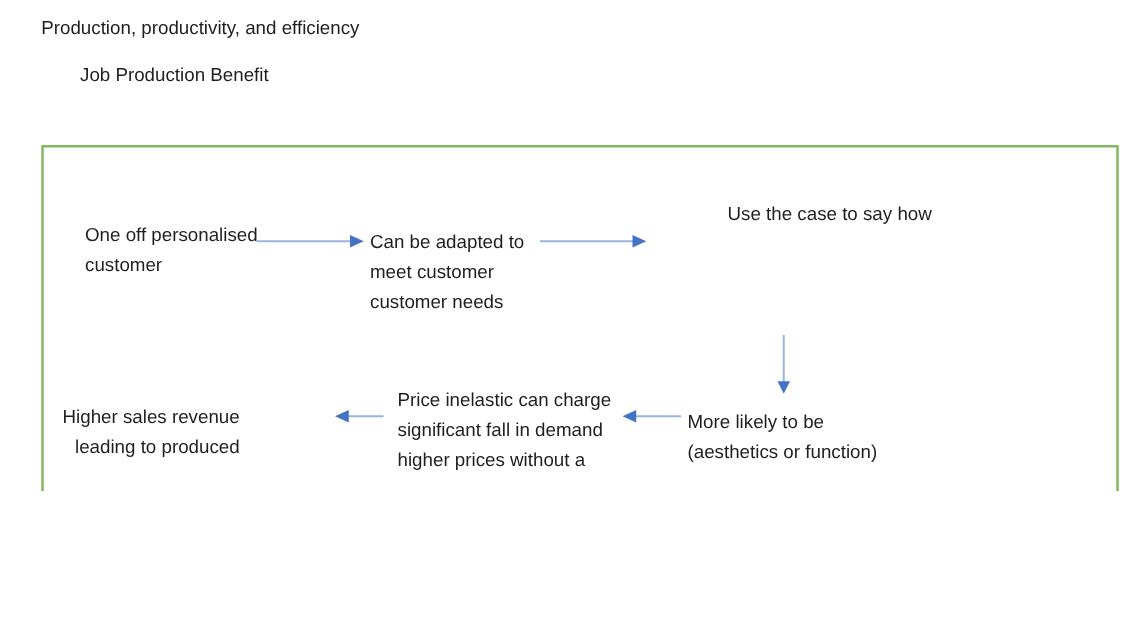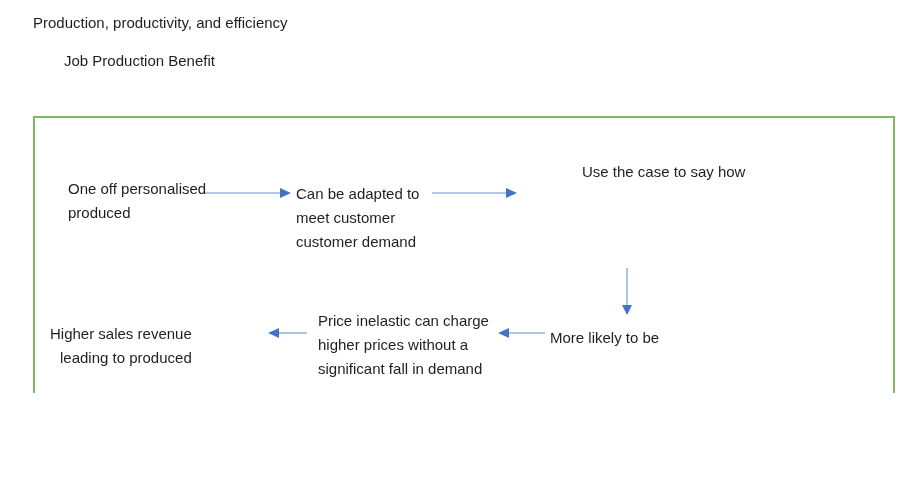--- a/index.html
+++ b/index.html
@@ -69,41 +69,42 @@
 
 <div class="canvas">
 
   <div class="doc-title">Production, productivity, and efficiency</div>
   <div class="doc-subtitle">Job Production Benefit</div>
 
   <div class="flow-box"></div>
 
   <div class="node" style="left:68px; top:153px;margin-top:24px;">
     <span class="nline">One off personalised</span>
-    <span class="nline">produced</span>
+    <span class="nline">customer</span>
   </div>
 
   <div class="node" style="left:296px; top:162px;margin-top:20px;">
     <span class="nline">Can be adapted to</span>
     <span class="nline">meet customer</span>
-    <span class="nline">customer demand</span>
+    <span class="nline">customer needs</span>
   </div>
 
   <div class="node" style="left:582px; top:160px;">
     <span class="nline">Use the case to say how</span>
   </div>
 
   <div class="node" style="left:550px; top:326px;">
     <span class="nline">More likely to be</span>
+    <span class="nline">(aesthetics or function)</span>
   </div>
 
   <div class="node" style="left:318px; top:309px;">
     <span class="nline">Price inelastic can charge</span>
+    <span class="nline">significant fall in demand</span>
     <span class="nline">higher prices without a</span>
-    <span class="nline">significant fall in demand</span>
   </div>
 
   <div class="node" style="left:50px; top:322px;text-align:right;">
     <span class="nline">Higher sales revenue</span>
     <span class="nline">leading to produced</span>
   </div>
 
   <svg class="arrow" style="left:205px; top:185px;" width="86" height="16">
     <line x1="0" y1="8" x2="76" y2="8"></line>
     <polygon points="75,3 86,8 75,13"></polygon>

